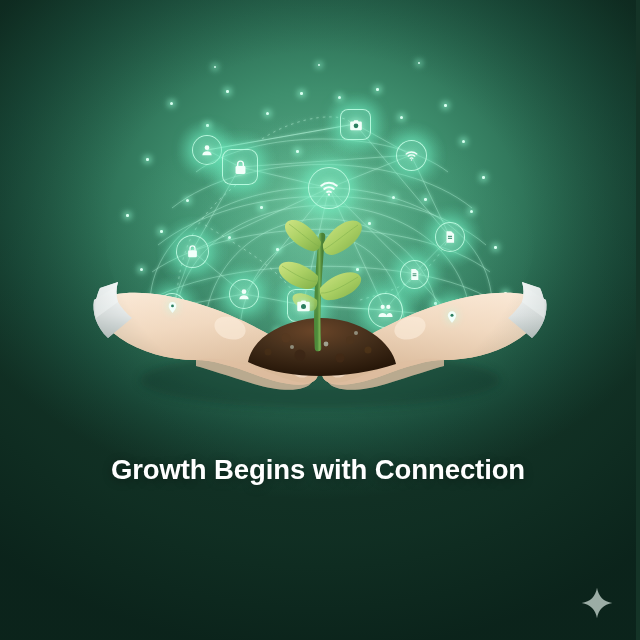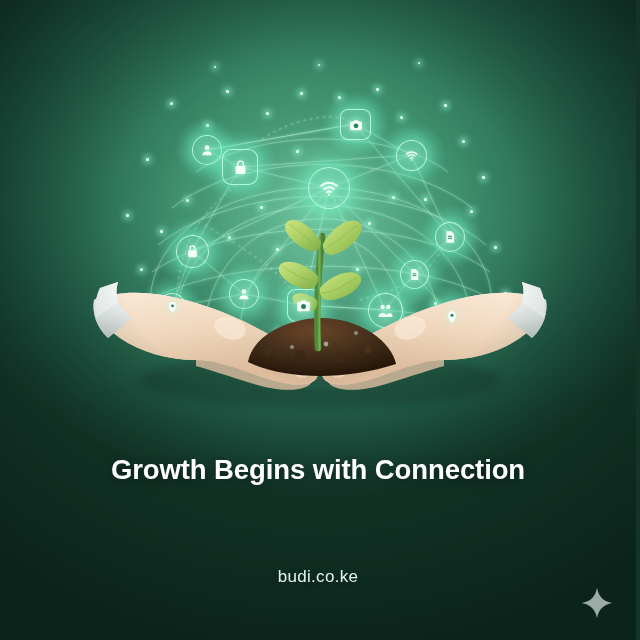--- a/index.html
+++ b/index.html
@@ -449,20 +449,19 @@
   </svg>
 
   <div id="vignette"></div>
 
   <div id="caption">
     <div id="headline">
       <span>Growth Begins with Connection</span>
     </div>
   </div>
 
-  <div id="url">budi.co.ke</div>
 
   <svg id="sparkle" viewBox="0 0 40 40" xmlns="http://www.w3.org/2000/svg">
     <path d="M20 2 C 21.6 12.2, 27.8 18.4, 38 20 C 27.8 21.6, 21.6 27.8, 20 38
              C 18.4 27.8, 12.2 21.6, 2 20 C 12.2 18.4, 18.4 12.2, 20 2 Z" fill="#b9c9c1" opacity="0.9"></path>
   </svg>
 
 </div>
 
 </body></html>

